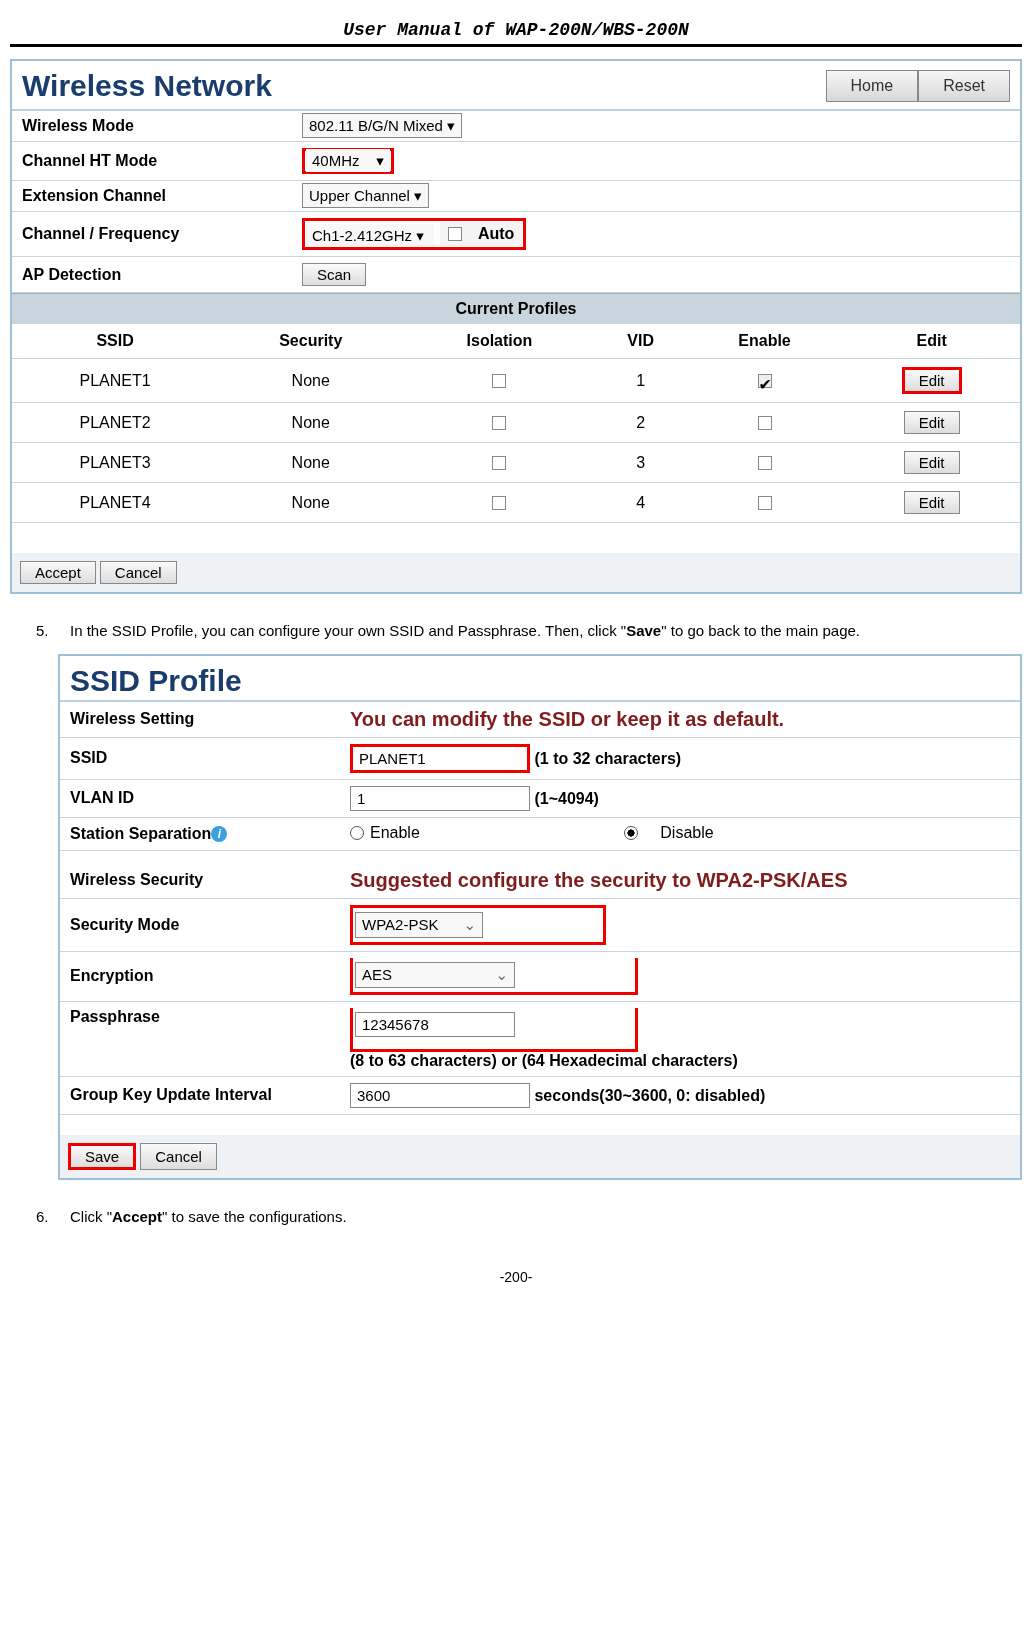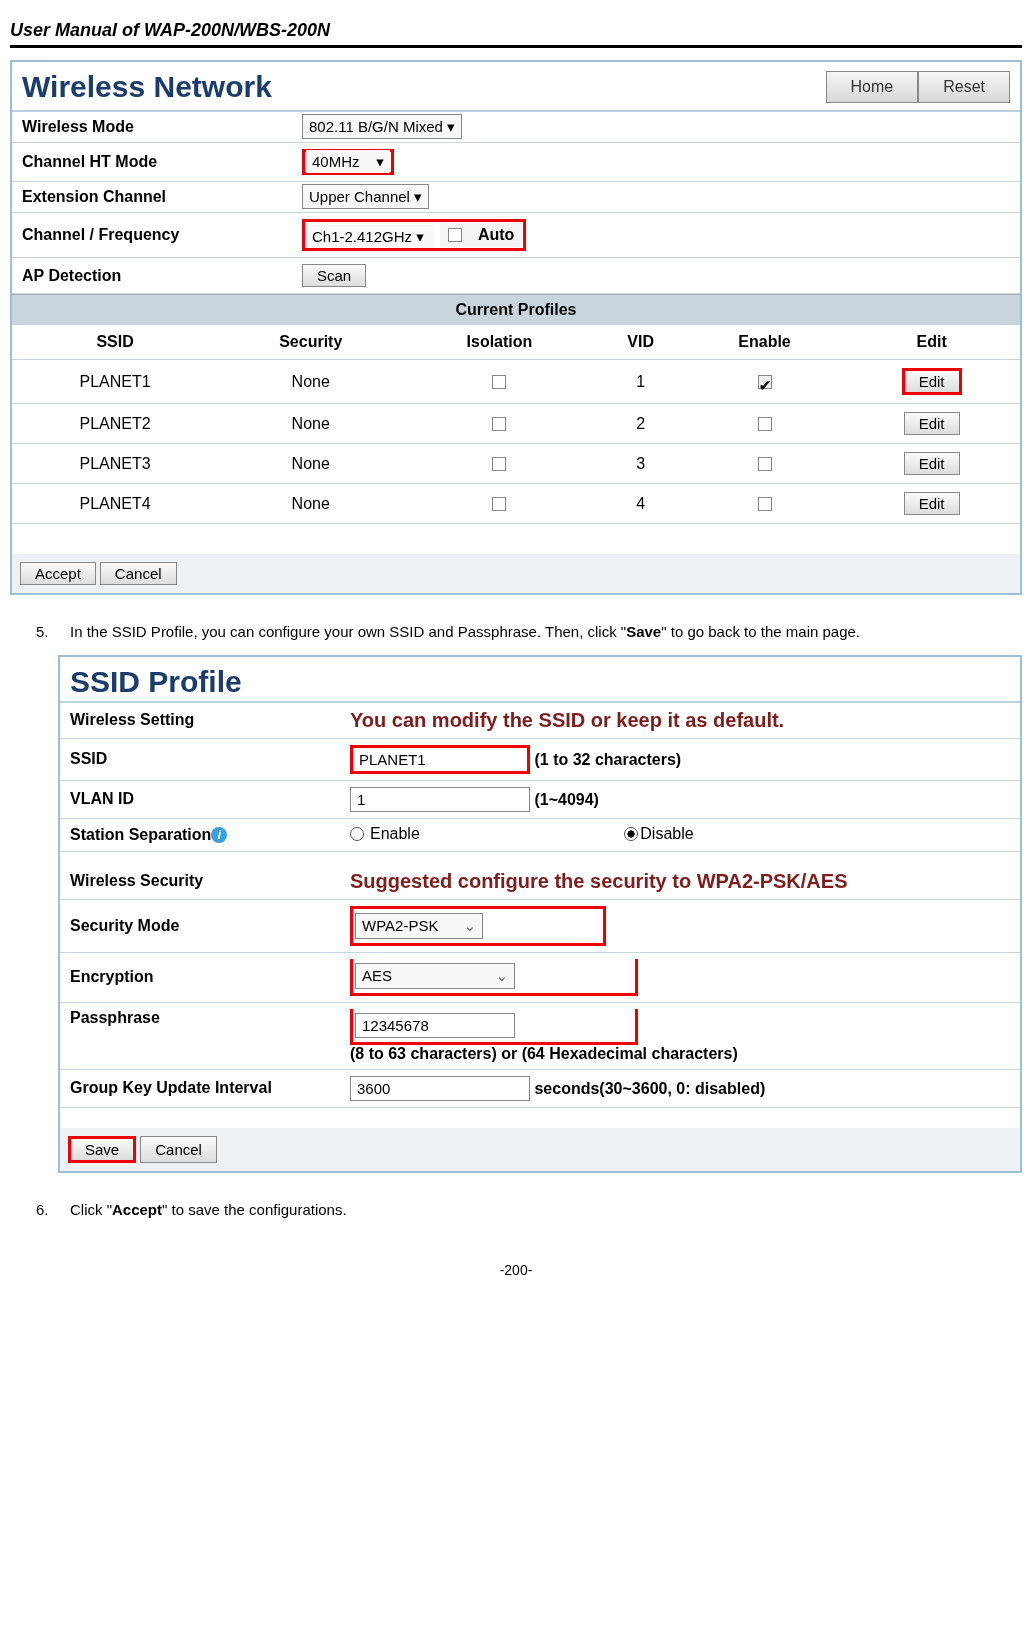--- a/index.html
+++ b/index.html
@@ -5,27 +5,28 @@
   * { box-sizing: border-box; }
   body {
     font-family: Arial, Helvetica, sans-serif;
     margin: 0;
     padding: 20px 10px;
     width: 1032px;
     background: #fff;
     color: #000;
   }
   .page-header {
-    text-align: left;
+    text-align: center;
     font-style: italic;
     font-weight: bold;
     border-bottom: 3px solid #000;
     padding-bottom: 4px;
     margin-bottom: 12px;
     font-size: 18px;
+    font-family: Liberation Mono, monospace;
   }
   .screenshot-frame {
     border: 2px solid #9fbfd6;
     margin: 0 0 24px 0;
     background: #fff;
   }
   .section-title {
     color: #1a3d6d;
     font-weight: bold;
     font-size: 30px;
@@ -282,21 +283,21 @@
     </tr>
     <tr>
       <th class="label">
         <span>Station Separation</span><span class="info-icon">i</span>
       </th>
       <td>
         <span style="display:inline-flex;align-items:center;gap:6px;margin-right:200px">
           <span style="display:inline-block;width:14px;height:14px;border:1px solid #555;border-radius:50%"></span>
           <span>Enable</span>
         </span>
-        <span style="display:inline-flex;align-items:center;gap:2px">
+        <span style="display:inline-flex;align-items:center;gap:22px">
           <span style="display:inline-block;width:14px;height:14px;border:1px solid #555;border-radius:50%;background:radial-gradient(#000 0 40%, #fff 45%)"></span>
           <span>Disable</span>
         </span>
       </td>
     </tr>
     <tr>
           <td colspan="2" style="height:12px;border:none"></td>
         </tr>
     <tr>
       <th class="label">Wireless Security</th>
@@ -320,21 +321,21 @@
           <span class="ctrl-select" style="width:160px;display:inline-block">
             <span>AES</span>
             <span style="float:right;color:#666">⌄</span>
           </span>
         </span>
       </td>
     </tr>
     <tr>
       <th class="label" style="vertical-align:top">Passphrase</th>
       <td>
-        <span class="redbox-wrap" style="padding:4px 120px 4px 2px;border-top:none">
+        <span class="redbox-wrap" style="padding:4px 120px 12px 2px;border-top:none">
           <input class="ctrl-input" style="width: 160px;" value="12345678">
         </span><br>
         <span class="hint">(8 to 63 characters) or (64 Hexadecimal characters)</span>
       </td>
     </tr>
     <tr>
       <th class="label">Group Key Update Interval</th>
       <td>
         <input class="ctrl-input" style="width: 180px;" value="3600">
         <span class="hint">seconds(30~3600, 0: disabled)</span>

